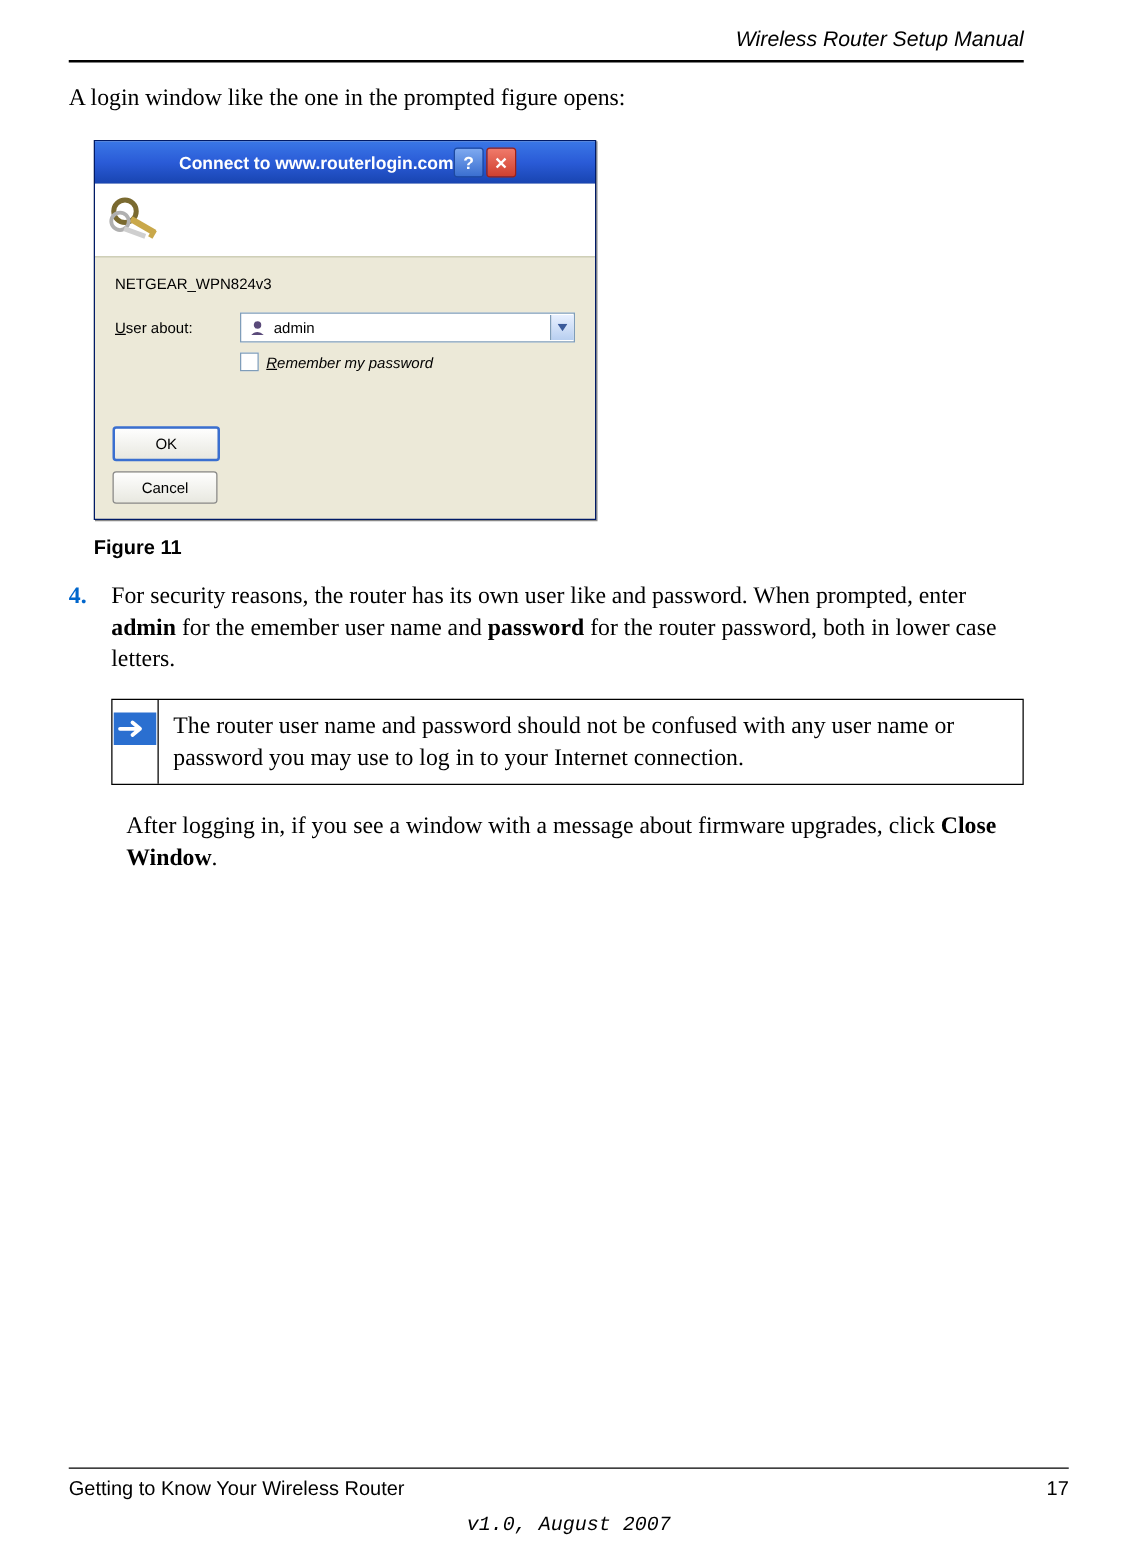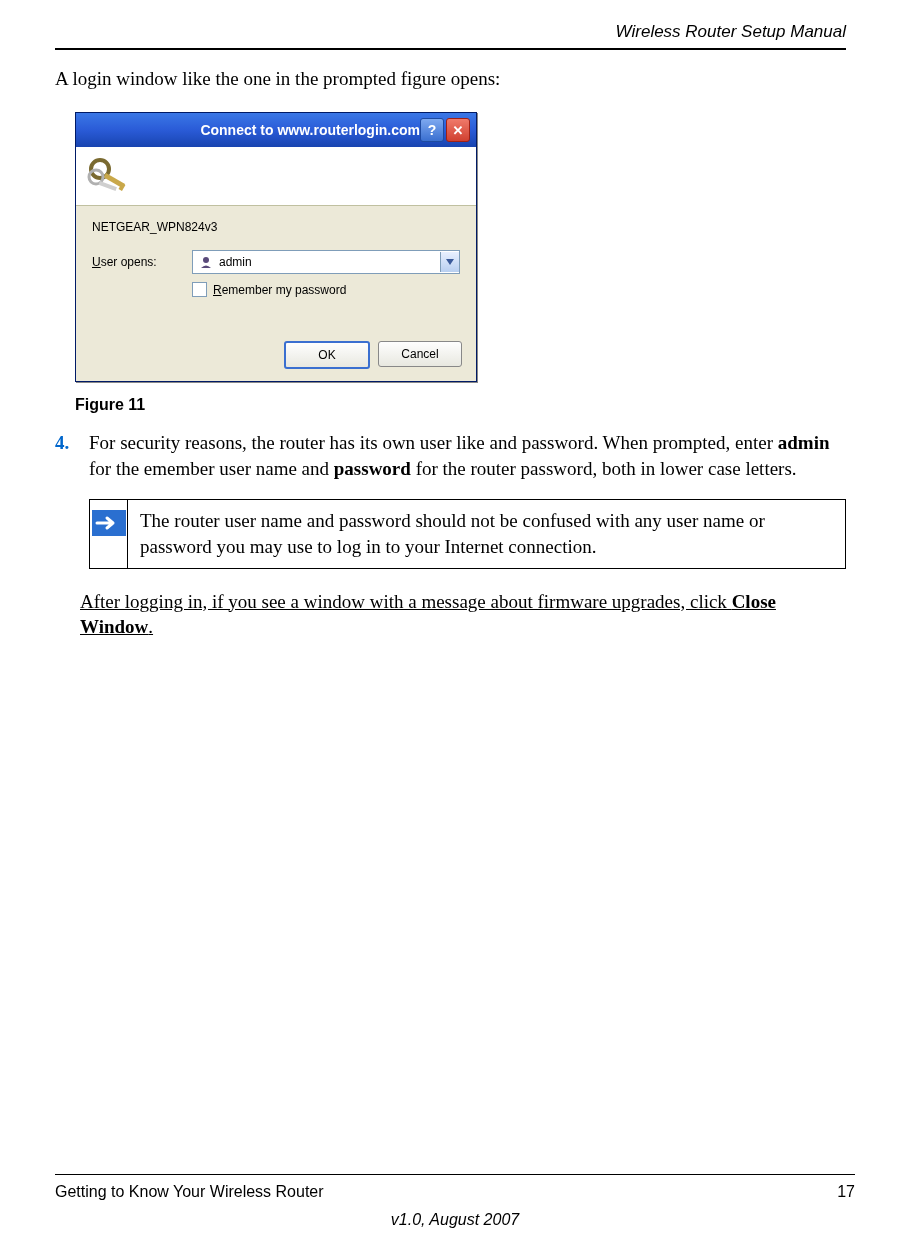--- a/index.html
+++ b/index.html
@@ -7,21 +7,21 @@
     font-size: 18px;
     color: #000;
     margin: 0;
     padding: 0;
     width: 901px;
     height: 1247px;
     position: relative;
     background: #fff;
   }
   .page {
-    padding: 22px 55px 0 55px;
+    padding: 22px 82px 0 55px;
     box-sizing: border-box;
     height: 100%;
     position: relative;
   }
   .header-right {
     text-align: right;
     font-style: italic;
     font-family: Arial, Helvetica, sans-serif;
     font-size: 17px;
     margin-bottom: 6px;
@@ -48,21 +48,21 @@
     box-shadow: 1px 1px 0 #888;
   }
   .titlebar {
     background: linear-gradient(to bottom, #3a77e6 0%, #2a5bd7 50%, #1844b0 100%);
     color: #fff;
     font-weight: bold;
     font-size: 14px;
     padding: 5px 6px 5px 10px;
     display: flex;
     align-items: center;
-    justify-content: flex-end;
+    justify-content: center;
   }
   .titlebar-buttons {
     display: flex;
     gap: 2px;
   }
   .tb-btn {
     width: 22px;
     height: 22px;
     border-radius: 3px;
     display: flex;
@@ -145,32 +145,34 @@
     border: 1px solid #7f9db9;
     height: 20px;
   }
   .check-row {
     margin-left: 100px;
     display: flex;
     align-items: center;
     gap: 6px;
     font-size: 12px;
     margin-top: 2px;
+    font-style: italic;
   }
   .check {
     width: 13px;
     height: 13px;
     border: 1px solid #7f9db9;
     background: #fff;
   }
   .dialog-buttons {
     display: flex;
     justify-content: flex-end;
     gap: 8px;
     padding: 30px 14px 12px 14px;
+    flex-direction: column;
   }
   .winbtn {
     width: 82px;
     height: 24px;
     background: linear-gradient(to bottom, #fefefe, #e8e8e0);
     border: 1px solid #888;
     border-radius: 3px;
     font-size: 12px;
     font-family: Tahoma, Arial, sans-serif;
     display: flex;
@@ -222,45 +224,44 @@
     display: flex;
     align-items: center;
     justify-content: center;
   }
   .note-text {
     padding: 8px 12px;
     font-size: 19px;
     line-height: 1.35;
   }
   .after-text {
-    margin-left: 25px;
+    margin-left: 46px;
     font-size: 19px;
     line-height: 1.35;
-    text-decoration: underline;
   }
   .footer {
     position: absolute;
     bottom: 18px;
     left: 55px;
     right: 46px;
   }
   .hr-bottom {
     border: none;
     border-top: 1.5px solid #000;
     margin: 0 0 8px 0;
   }
   .footer-row {
     display: flex;
     justify-content: space-between;
     font-family: Arial, Helvetica, sans-serif;
     font-size: 16px;
   }
   .footer-version {
     text-align: center;
-    font-family: Liberation Sans, sans-serif;
+    font-family: Liberation Mono, monospace;
     font-style: italic;
     font-size: 16px;
     margin-top: 10px;
   }
   .underline { text-decoration: underline; }
 </style>
 </head>
 <body>
 
 <div class="page">
@@ -289,21 +290,21 @@
             <rect x="20" y="18" width="22" height="5" fill="#c9a84a" transform="rotate(30 20 18)"></rect>
             <rect x="36" y="28" width="4" height="7" fill="#c9a84a" transform="rotate(30 36 28)"></rect>
             <circle cx="10" cy="22" r="7" fill="none" stroke="#b0b0b0" stroke-width="3"></circle>
             <rect x="14" y="26" width="18" height="4" fill="#cfcfcf" transform="rotate(20 14 26)"></rect>
           </svg>
         </span>
       </div>
       <div class="dialog-body">
         <div class="realm">NETGEAR_WPN824v3</div>
         <div class="row">
-          <div class="row-label"><span class="underline">U</span><span>ser opens:</span></div>
+          <div class="row-label"><span class="underline">U</span><span>ser about:</span></div>
           <div class="combo">
             <span class="uicon">
               <svg width="14" height="14" viewBox="0 0 14 14">
                   <circle cx="7" cy="5" r="3" fill="#5a4a7a"></circle>
                   <path d="M2 13 Q7 8 12 13" fill="#5a4a7a"></path>
                 </svg>
             </span>
             <span class="val">admin</span>
             <span class="dd">
               <svg width="8" height="6" viewBox="0 0 8 6">

